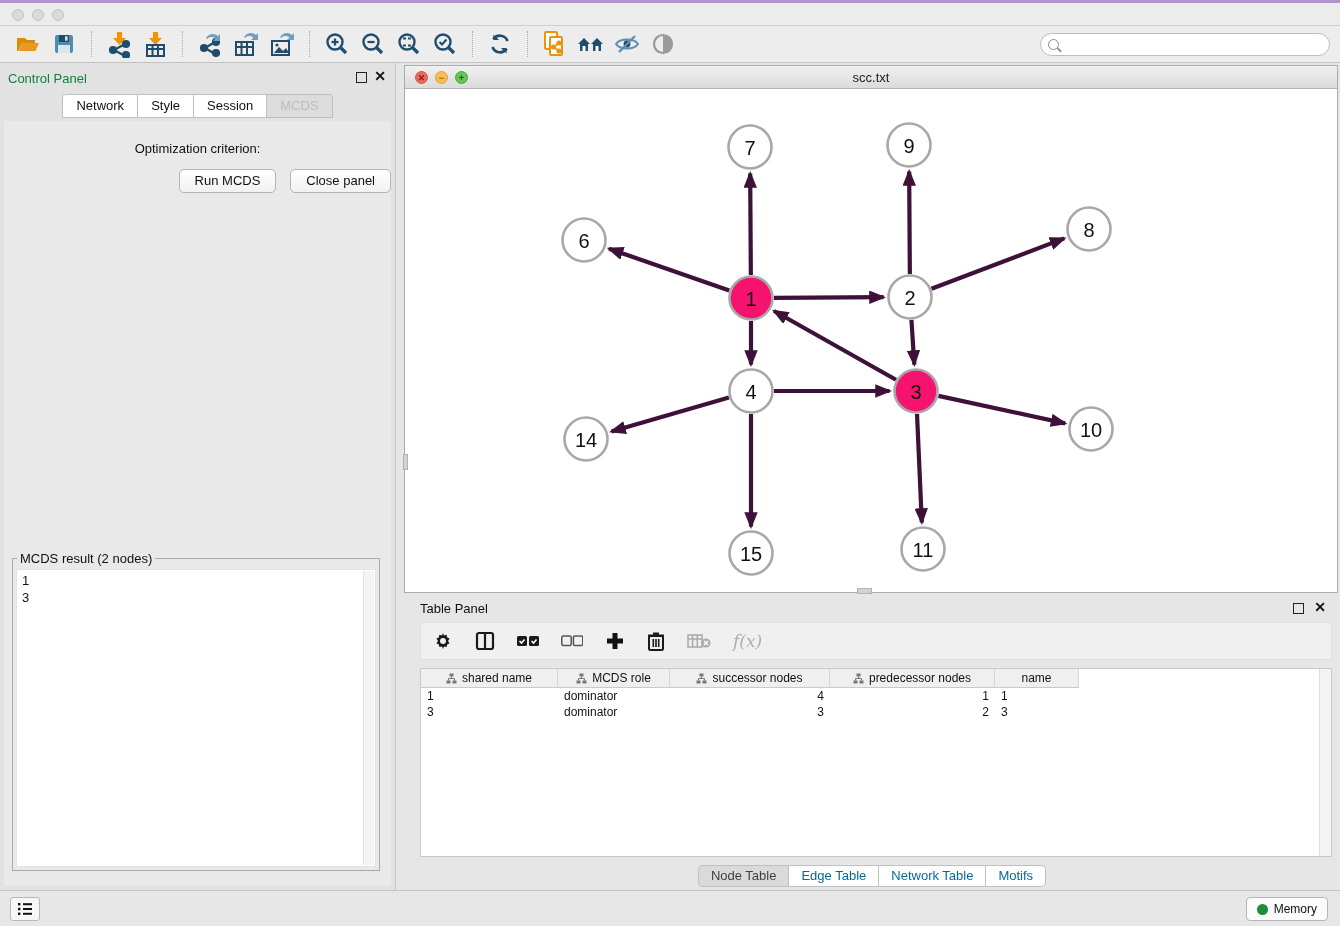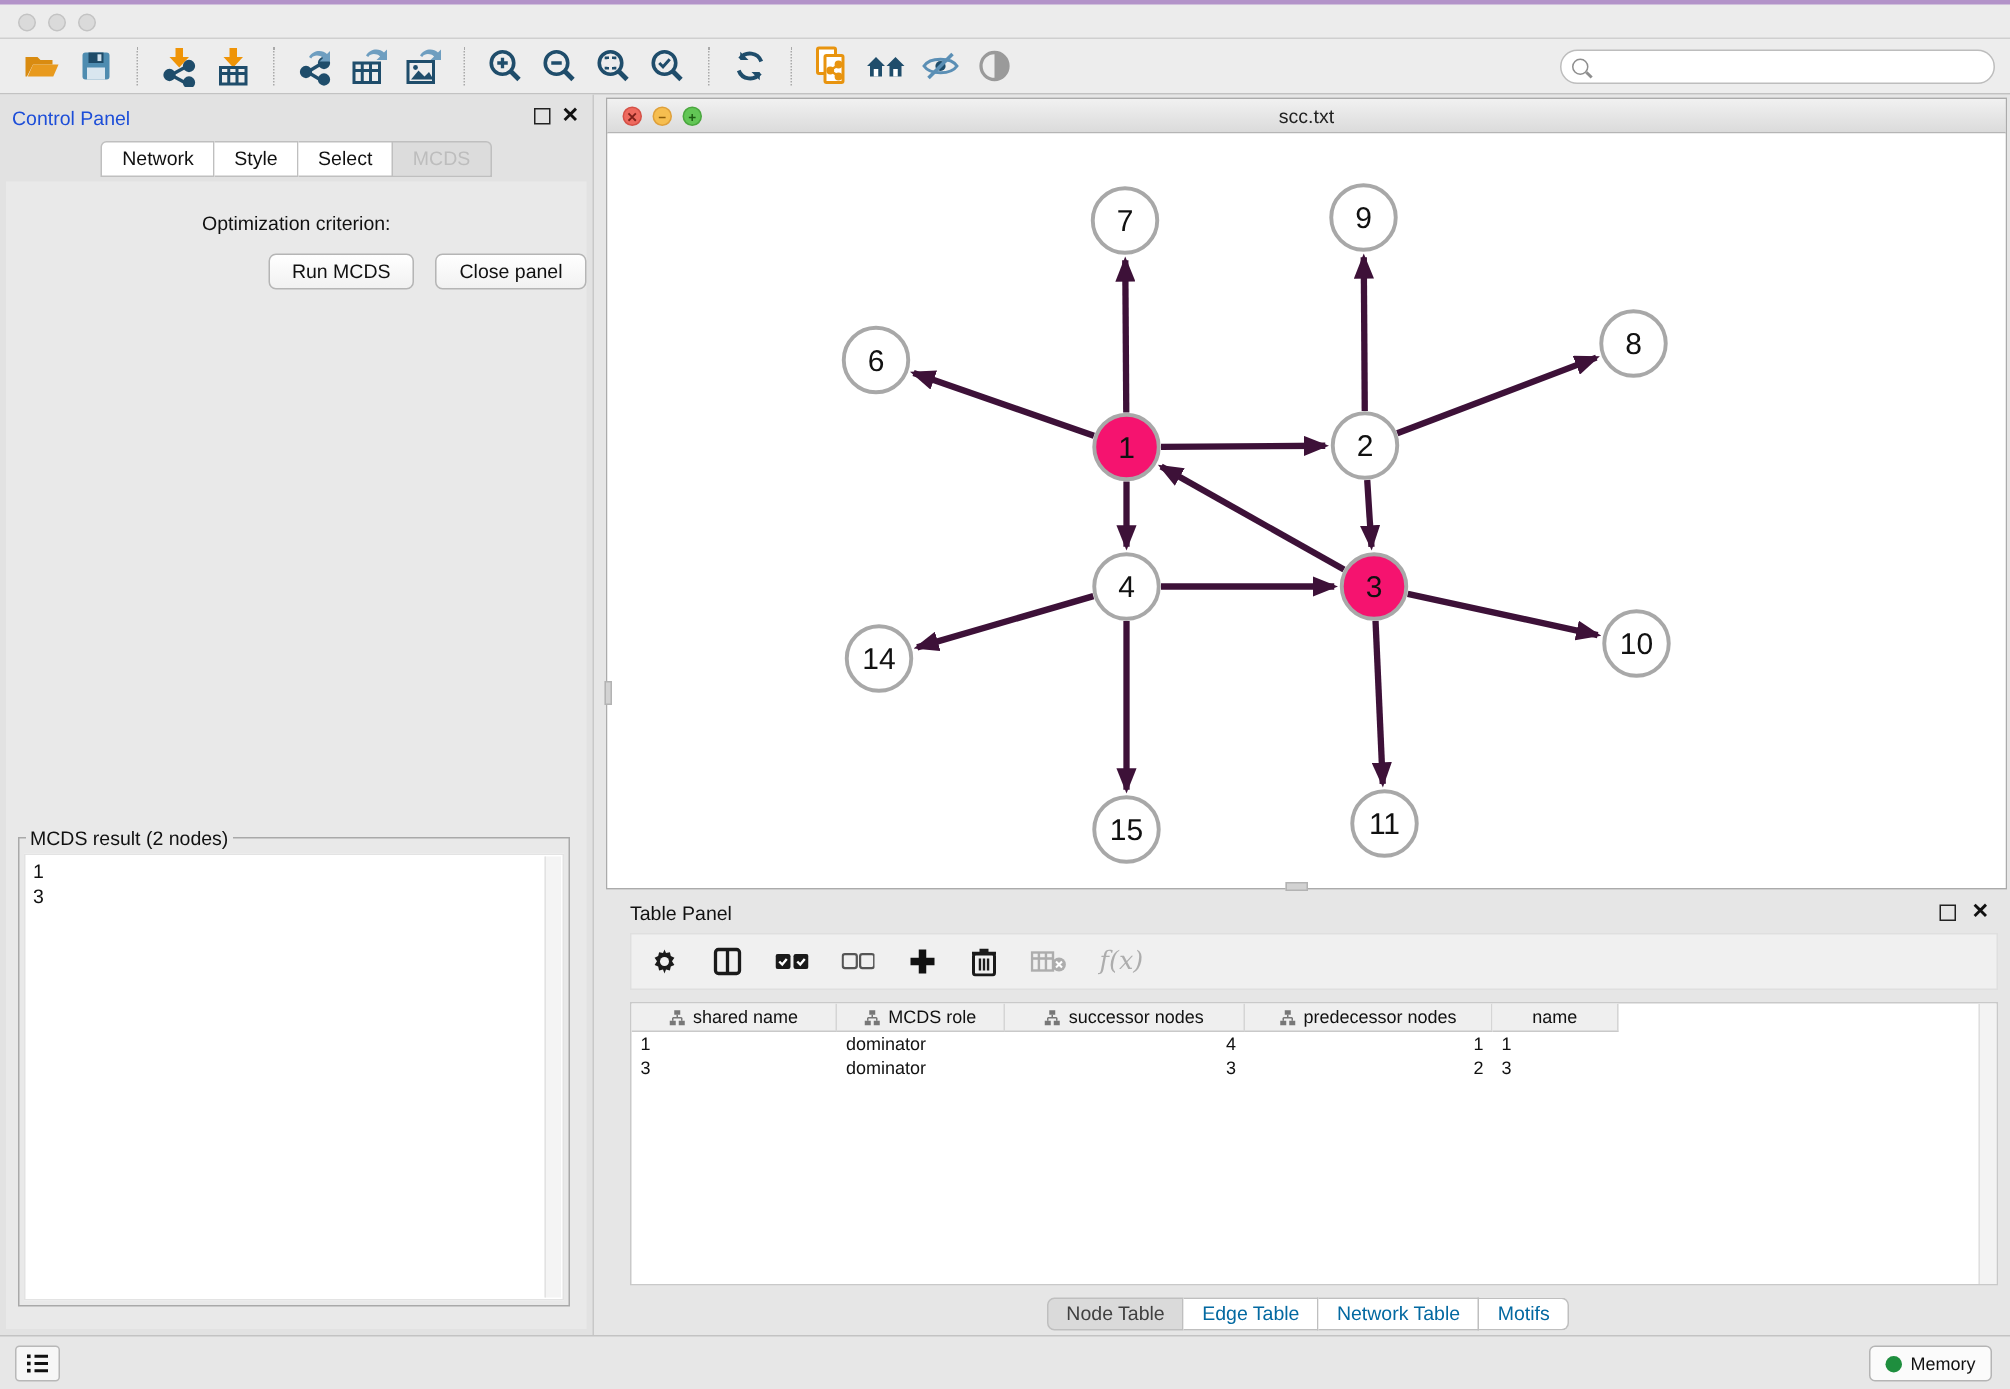--- a/index.html
+++ b/index.html
@@ -18,21 +18,21 @@
   .tbtn { width:36px; height:30px; display:flex; align-items:center; justify-content:center; position:relative; }
   .tsep { width:0; height:26px; border-left:1px dotted #A9A9A9; margin:0 9px; }
   #toolbar-search { position:absolute; right:10px; top:7px; width:290px; height:23px; background:#FFF; border:1px solid #BDBDBD; border-radius:12px; display:flex; align-items:center; padding-left:7px; }
   #toolbar-search input { border:none; outline:none; flex:1; height:18px; font-size:12px; background:transparent; }
   .mag { width:11px; height:11px; border:1.5px solid #8E8E8E; border-radius:50%; position:relative; margin-right:4px; }
   .mag:after { content:""; position:absolute; width:5px; height:1.5px; background:#8E8E8E; transform:rotate(45deg); right:-4px; bottom:-1px; }
 
   
   #control-panel { position:absolute; left:0; top:63px; width:396px; height:827px; background:#E2E2E2; border-right:1px solid #C8C8C8; }
   #cp-header { position:relative; height:28px; }
-  #cp-title { position:absolute; left:8px; top:8px; font-size:13px; color:#1d4ed8; }
+  #cp-title { position:absolute; left:8px; top:8px; font-size:13px; color:#15803d; }
   .panel-float { width:11px; height:11px; border:1.5px solid #222; background:transparent; }
   .panel-close { font-size:14px; font-weight:bold; color:#111; line-height:11px; }
   #cp-header .panel-float { position:absolute; right:28px; top:9px; }
   #cp-header .panel-close { position:absolute; right:9px; top:8px; }
   #cp-tabs { position:absolute; left:0; right:0; top:31px; display:flex; justify-content:center; }
   .cp-tab { font-size:13px; padding:3px 13px 4px; background:#FFF; border:1px solid #BFBFBF; border-left-width:0; color:#111; }
   .cp-tab:first-child { border-left-width:1px; border-radius:4px 0 0 0; }
   .cp-tab.selected { background:#DCDCDC; color:#BDBDBD; border-radius:0 4px 0 0; }
   #cp-content { position:absolute; left:4px; right:4px; top:58px; bottom:4px; background:#E9E9E9; }
   #opt-label { text-align:center; margin-top:20px; font-size:13px; color:#111; }
@@ -255,21 +255,21 @@
 
   <div id="control-panel">
     <div id="cp-header">
       <span id="cp-title">Control Panel</span>
       <span class="panel-float"></span>
       <span class="panel-close">✕</span>
     </div>
     <div id="cp-tabs">
         <div class="cp-tab">Network</div>
         <div class="cp-tab">Style</div>
-        <div class="cp-tab">Select</div>
+        <div class="cp-tab">Session</div>
         <div class="cp-tab selected">MCDS</div>
       </div>
     <div id="cp-content">
       <div id="opt-label">Optimization criterion:</div>
       <div id="cp-buttons">
         <button class="cp-btn">Run MCDS</button>
         <button class="cp-btn">Close panel</button>
       </div>
       <fieldset id="mcds-fieldset">
         <legend>MCDS result (2 nodes)</legend>

